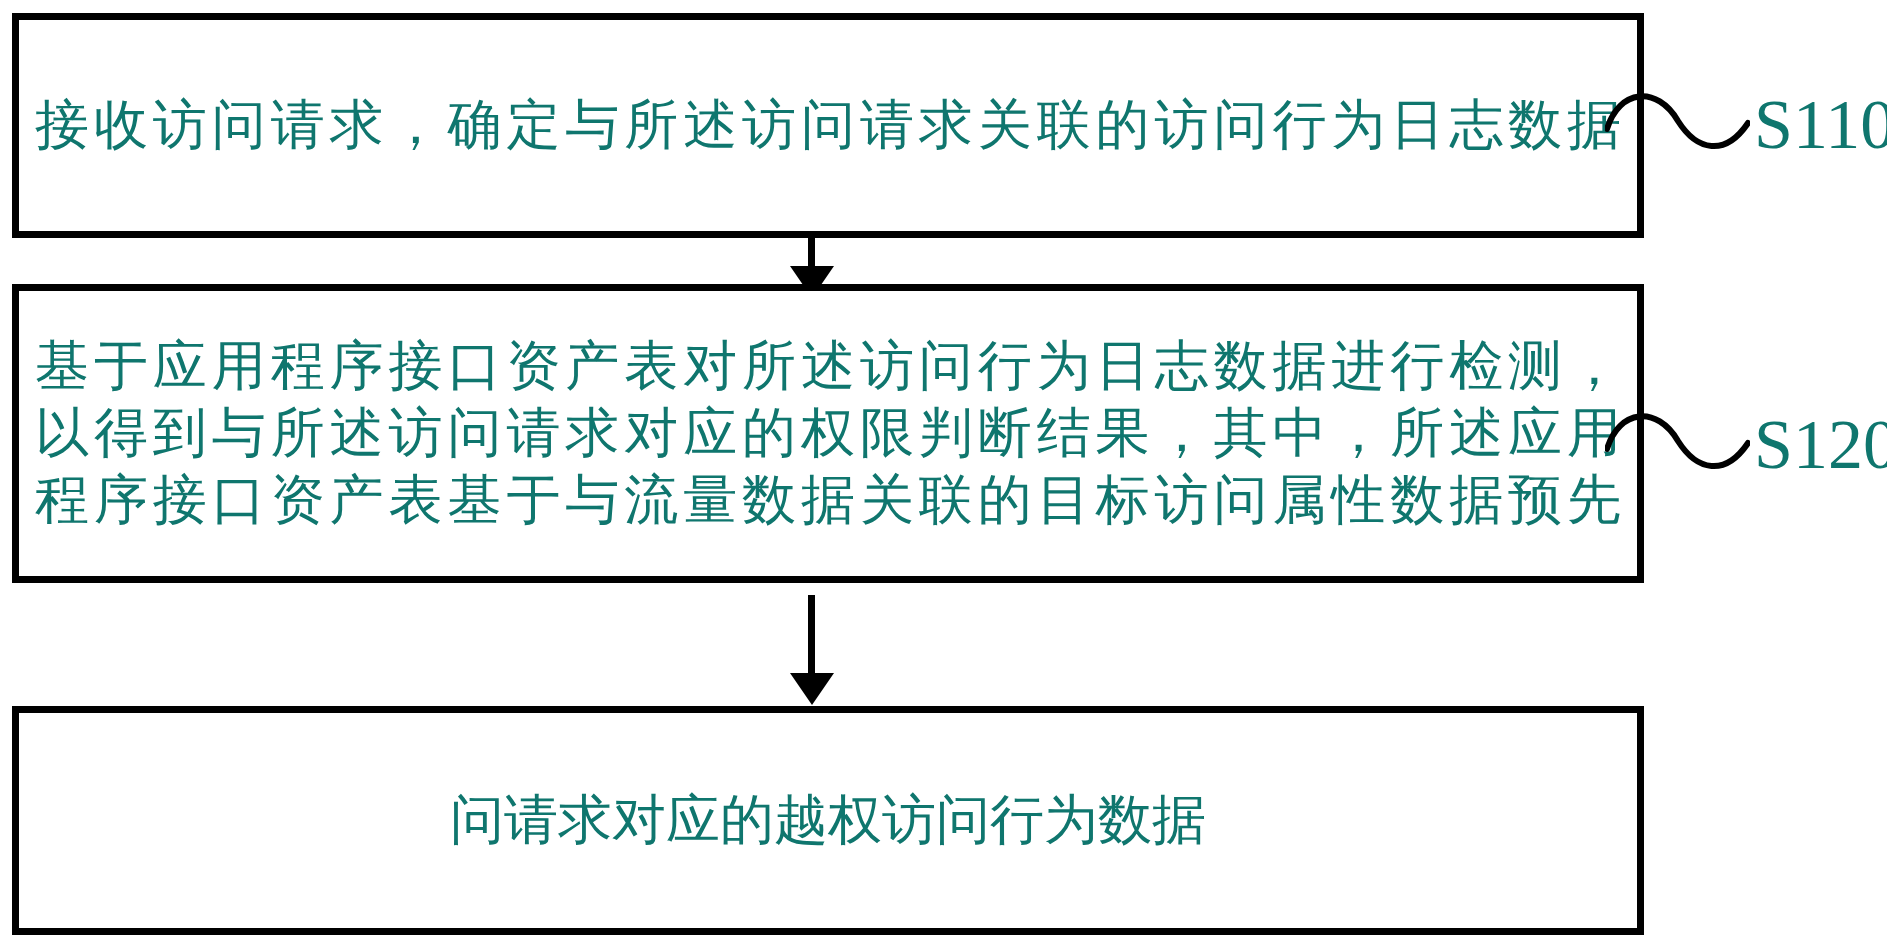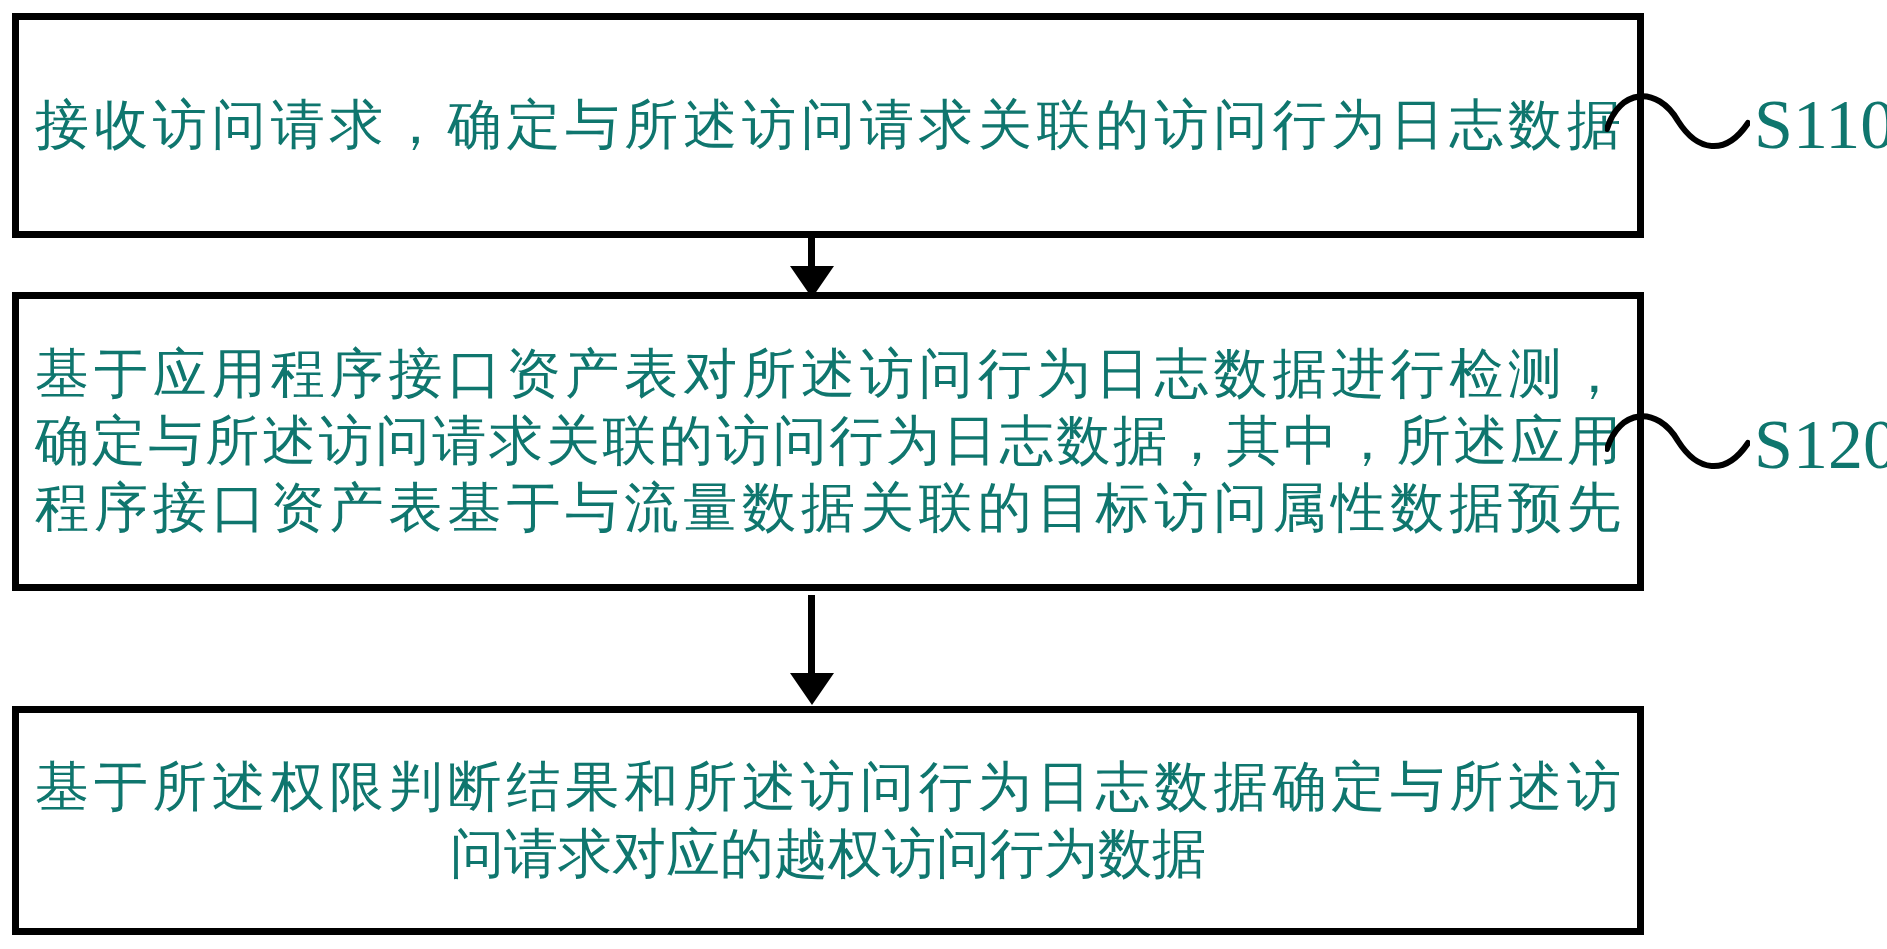--- a/index.html
+++ b/index.html
@@ -23,21 +23,21 @@
     width: 1586px;
     border: 7px solid #000000;
     background: #ffffff;
     display: flex;
     flex-direction: column;
     justify-content: center;
     padding: 0 16px;
     box-sizing: content-box;
   }
   .box1 { top: 13px;  height: 211px; }
-  .box2 { top: 292px; height: 285px; }
+  .box2 { top: 284px; height: 285px; }
   .box3 { top: 706px; height: 215px; }
   .txt-line {
     font-size: 54px;
     line-height: 67px;
     letter-spacing: 0;
     white-space: nowrap;
   }
   .justify {
     text-align: justify;
     text-align-last: justify;
@@ -92,29 +92,28 @@
 
   <div class="step-box box1">
     <div class="txt-line justify">接收访问请求，确定与所述访问请求关联的访问行为日志数据</div>
   </div>
 
   <div class="arrow-stem stem1"></div>
   <div class="arrow-head head1"></div>
 
   <div class="step-box box2">
     <div class="txt-line justify">基于应用程序接口资产表对所述访问行为日志数据进行检测，</div>
-    <div class="txt-line justify">确定与所述访问请求关联的访问行为日志数据，其中，所述应用</div>
+    <div class="txt-line justify">以得到与所述访问请求对应的权限判断结果，其中，所述应用</div>
     <div class="txt-line justify">程序接口资产表基于与流量数据关联的目标访问属性数据预先</div>
   </div>
 
   <div class="arrow-stem stem2"></div>
   <div class="arrow-head head2"></div>
 
   <div class="step-box box3">
-    <div class="txt-line justify">基于所述权限判断结果和所述访问行为日志数据确定与所述访</div>
     <div class="txt-line center">问请求对应的越权访问行为数据</div>
   </div>
 
   <div class="connector conn1">
     <svg class="wave-svg" viewBox="0 0 145 84">
       <path d="M 2 46 C 14 6, 52 2, 73 38 C 92 68, 120 74, 143 40" fill="none" stroke="#000000" stroke-width="6" stroke-linecap="round"></path>
     </svg>
     <span class="step-label">S110</span>
   </div>
 

